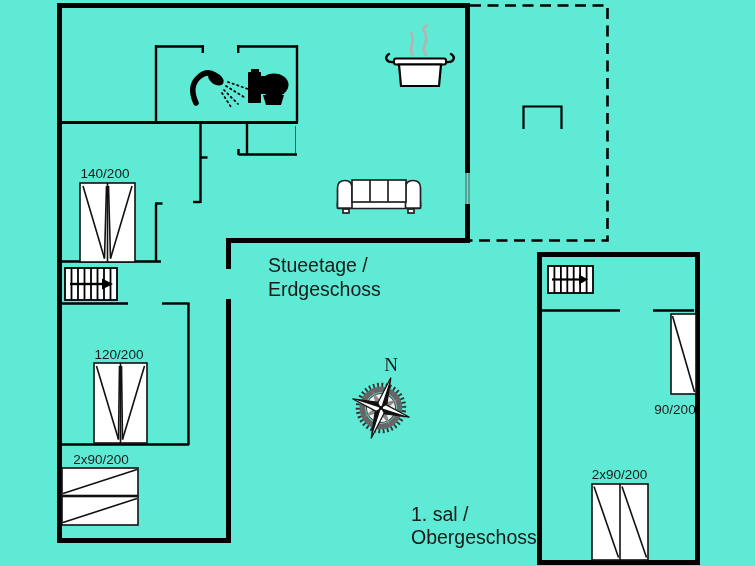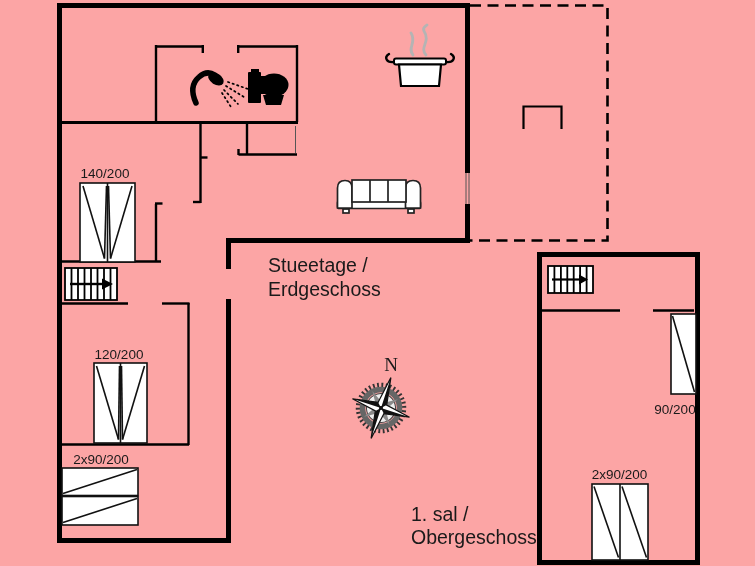--- a/index.html
+++ b/index.html
@@ -1,16 +1,16 @@
 <!DOCTYPE html>
 <html><head>
 <meta charset="utf-8">
 <style>
   html,body{margin:0;padding:0;background:#fff;}
-  .stage{position:relative;width:755px;height:566px;background:#fca5a5;overflow:hidden;
+  .stage{position:relative;width:755px;height:566px;background:#5eead4;overflow:hidden;
          font-family:"Liberation Sans", sans-serif;}
   svg{display:block;}
   text{fill:#1a1a1a;}
   .bed-label{font-size:13.5px;font-family:"Liberation Sans",sans-serif;}
   .floor-label{font-size:19.5px;font-family:"Liberation Sans",sans-serif;}
   .north-label{font-size:19px;font-family:"Liberation Serif","DejaVu Serif",serif;}
   .wall{fill:#000;}
   .iw{stroke:#000;stroke-width:2.4;fill:none;}
   .iw-heavy{stroke:#000;stroke-width:3.2;fill:none;}
   .thinline{stroke:#555;stroke-width:1;fill:none;}

